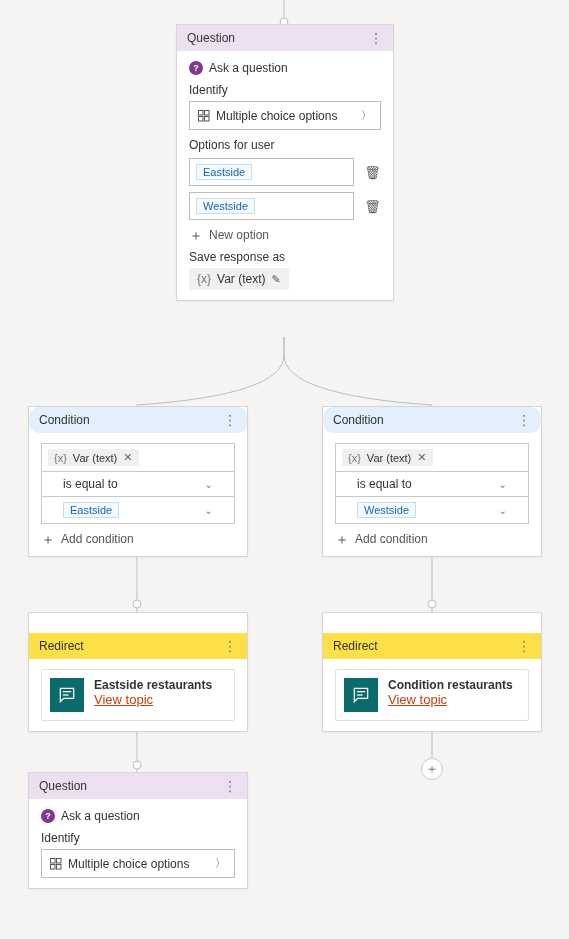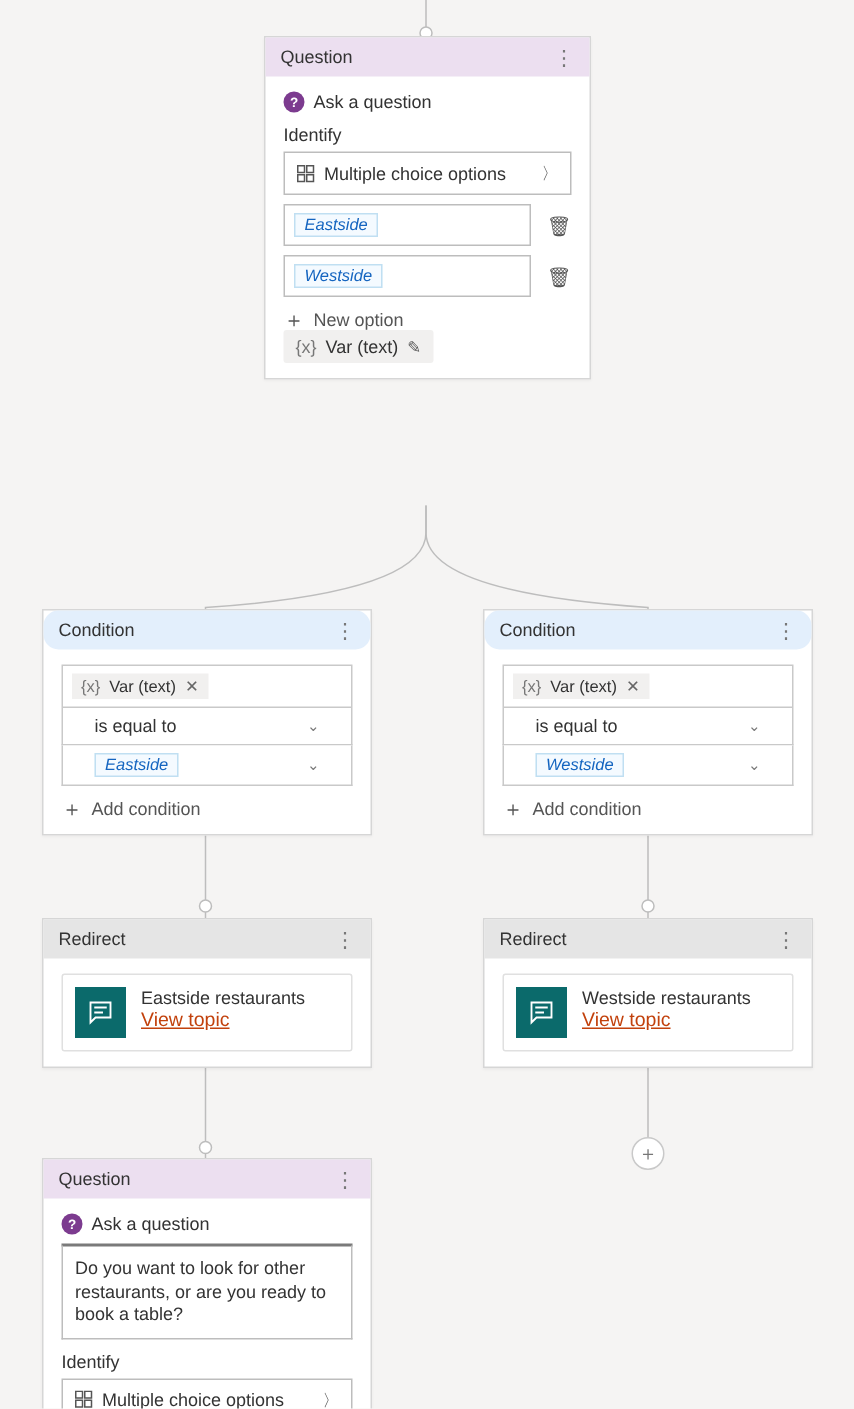--- a/index.html
+++ b/index.html
@@ -3,57 +3,57 @@
 <meta charset="utf-8">
 <style>
   * { box-sizing: border-box; font-family: "Segoe UI", Arial, sans-serif; }
   body { margin: 0; background: #f5f4f3; width: 569px; height: 939px; position: relative; overflow: hidden; }
   svg.connectors { position: absolute; top: 0; left: 0; width: 569px; height: 939px; pointer-events: none; }
 
   .node { position: absolute; background: #fff; border: 1px solid #d6d6d6; box-shadow: 0 1px 2px rgba(0,0,0,0.05); }
   .node-header { display: flex; align-items: center; justify-content: space-between; font-size: 12px; padding: 6px 10px; gap: 36px; }
   .node-header.question { background: #ecdff0; color: #333; }
   .node-header.condition { background: #e3effc; color: #333; border-radius: 10px; }
-  .node-header.redirect  { background: #e5e5e5; color: #333; }
+  .node-header.redirect  { background: #fde047; color: #333; margin-top: 20px; }
   .kebab { color: #777; font-size: 14px; line-height: 10px; cursor: pointer; }
 
   .node-body { padding: 10px 12px; font-size: 12px; color: #333; }
   .row { display: flex; align-items: center; gap: 6px; }
   .label { font-size: 12px; color: #333; margin: 8px 0 4px; }
 
   .q-icon { width: 14px; height: 14px; border-radius: 50%; background: #7c3b8f; display: inline-flex; align-items: center; justify-content: center; color: #fff; font-size: 9px; font-weight: bold; }
 
   .text-field { width: 100%; border: 1px solid #bdbdbd; border-top: 2px solid #7a7a7a; background: #fff; padding: 7px 8px; font-size: 12px; margin-top: 6px; }
   .select-field { width: 100%; border: 1px solid #bdbdbd; background: #fff; padding: 6px 8px; font-size: 12px; display: flex; align-items: center; justify-content: space-between; gap: 14px; }
   .select-field .caret { color: #555; font-size: 11px; }
 
   .option-row { display: flex; align-items: center; gap: 10px; margin-top: 6px; }
   .option-box { flex: 1; border: 1px solid #bdbdbd; background: #fff; padding: 5px 6px; }
-  .chip { display: inline-block; border: 1px solid #c0dff2; color: #1565c0; padding: 1px 6px; font-size: 11px; background: #f4faff; font-style: italic; }
+  .chip { display: inline-block; border: 1px solid #c0dff2; color: #1565c0; padding: 1px 6px; font-size: 11px; background: #f4faff; }
   .trash { color: #555; cursor: pointer; font-size: 13px; }
 
   .new-option { display: flex; align-items: center; gap: 6px; margin-top: 8px; font-size: 12px; color: #555; cursor: pointer; }
   .plus { font-size: 14px; line-height: 14px; }
 
   .var-chip { display: inline-flex; align-items: center; gap: 6px; background: #f1f0ef; padding: 4px 8px; font-size: 12px; border-radius: 2px; }
   .var-chip .pen { color: #555; font-size: 11px; cursor: pointer; }
   .var-brace { color: #777; }
 
   .cond-var-box { border: 1px solid #c9c9c9; background: #fff; padding: 5px 6px; }
   .tag { display: inline-flex; align-items: center; gap: 6px; background: #f1f0ef; padding: 2px 6px; font-size: 11px; }
   .tag .x { color: #666; font-size: 11px; cursor: pointer; }
   .sel-row { border: 1px solid #c9c9c9; border-top: none; background: #fff; padding: 5px 21px; font-size: 12px; display: flex; justify-content: space-between; align-items: center; }
   .sel-row .caret { color: #777; font-size: 10px; }
 
   .add-cond { display: flex; align-items: center; gap: 6px; margin-top: 8px; font-size: 12px; color: #555; cursor: pointer; }
 
   .redirect-card { display: flex; align-items: flex-start; gap: 10px; border: 1px solid #e0e0e0; padding: 8px; border-radius: 2px; }
   .redirect-icon { width: 34px; height: 34px; background: #0b6a6b; display: flex; align-items: center; justify-content: center; }
   .redirect-icon svg { stroke: #fff; fill: none; }
-  .redirect-title { font-size: 12px; color: #333; }
+  .redirect-title { font-size: 12px; color: #333; font-weight: bold; }
   .redirect-link { font-size: 13px; color: #c2410c; text-decoration: underline; cursor: pointer; }
 
   .add-circle { position: absolute; width: 22px; height: 22px; border: 1px solid #c9c9c9; background: #fff; border-radius: 50%; display: flex; align-items: center; justify-content: center; font-size: 13px; color: #777; cursor: pointer; }
 
   .mc-icon { width:12px; height:12px; display:inline-block; }
 </style>
 </head>
 <body>
 
 <svg class="connectors">
@@ -94,33 +94,35 @@
             <rect x="0.5" y="0.5" width="4.5" height="4.5" fill="none" stroke="#555"></rect>
             <rect x="6.5" y="0.5" width="4.5" height="4.5" fill="none" stroke="#555"></rect>
             <rect x="0.5" y="6.5" width="4.5" height="4.5" fill="none" stroke="#555"></rect>
             <rect x="6.5" y="6.5" width="4.5" height="4.5" fill="none" stroke="#555"></rect>
           </svg>
         <span>Multiple choice options</span>
       </span>
       <span class="caret">〉</span>
     </div>
 
+    <div class="label">Options for user</div>
     <div class="option-row">
       <div class="option-box"><span class="chip">Eastside</span></div>
       <span class="trash">🗑</span>
     </div>
     <div class="option-row">
       <div class="option-box"><span class="chip">Westside</span></div>
       <span class="trash">🗑</span>
     </div>
     <div class="new-option">
       <span class="plus">＋</span>
       <span>New option</span>
     </div>
 
+    <div class="label">Save response as</div>
     <span class="var-chip">
       <span class="var-brace">{x}</span>
       <span>Var (text)</span>
       <span class="pen">✎</span>
     </span>
   </div>
 </div>
 
 <div class="node" style="left:28px; top:406px; width:220px;">
   <div class="node-header condition">
@@ -208,42 +210,41 @@
   <div class="node-body">
     <div class="redirect-card">
       <div class="redirect-icon">
         <svg width="20" height="20" viewBox="0 0 24 24">
             <path d="M4 4h16v12H8l-4 4V4z" stroke-width="1.5"></path>
             <line x1="7" y1="8" x2="17" y2="8" stroke-width="1.5"></line>
             <line x1="7" y1="12" x2="14" y2="12" stroke-width="1.5"></line>
           </svg>
       </div>
       <div>
-        <div class="redirect-title">Westside restaurants</div>
+        <div class="redirect-title">Condition restaurants</div>
         <span class="redirect-link">View topic</span>
       </div>
     </div>
   </div>
 </div>
 
 <div class="add-circle" style="left:421px; top:758px;">
   <span>＋</span>
 </div>
 
 <div class="node" style="left:28px; top:772px; width:220px;">
   <div class="node-header question">
     <span>Question</span>
     <span class="kebab">⋮</span>
   </div>
   <div class="node-body">
     <div class="row">
       <span class="q-icon">?</span>
       <span>Ask a question</span>
     </div>
-    <div class="text-field" style="line-height:1.3;">Do you want to look for other restaurants, or are you ready to book a table?</div>
     <div class="label">Identify</div>
     <div class="select-field">
       <span class="row" style="gap:6px;">
         <svg class="mc-icon" viewBox="0 0 12 12">
             <rect x="0.5" y="0.5" width="4.5" height="4.5" fill="none" stroke="#555"></rect>
             <rect x="6.5" y="0.5" width="4.5" height="4.5" fill="none" stroke="#555"></rect>
             <rect x="0.5" y="6.5" width="4.5" height="4.5" fill="none" stroke="#555"></rect>
             <rect x="6.5" y="6.5" width="4.5" height="4.5" fill="none" stroke="#555"></rect>
           </svg>
         <span>Multiple choice options</span>

